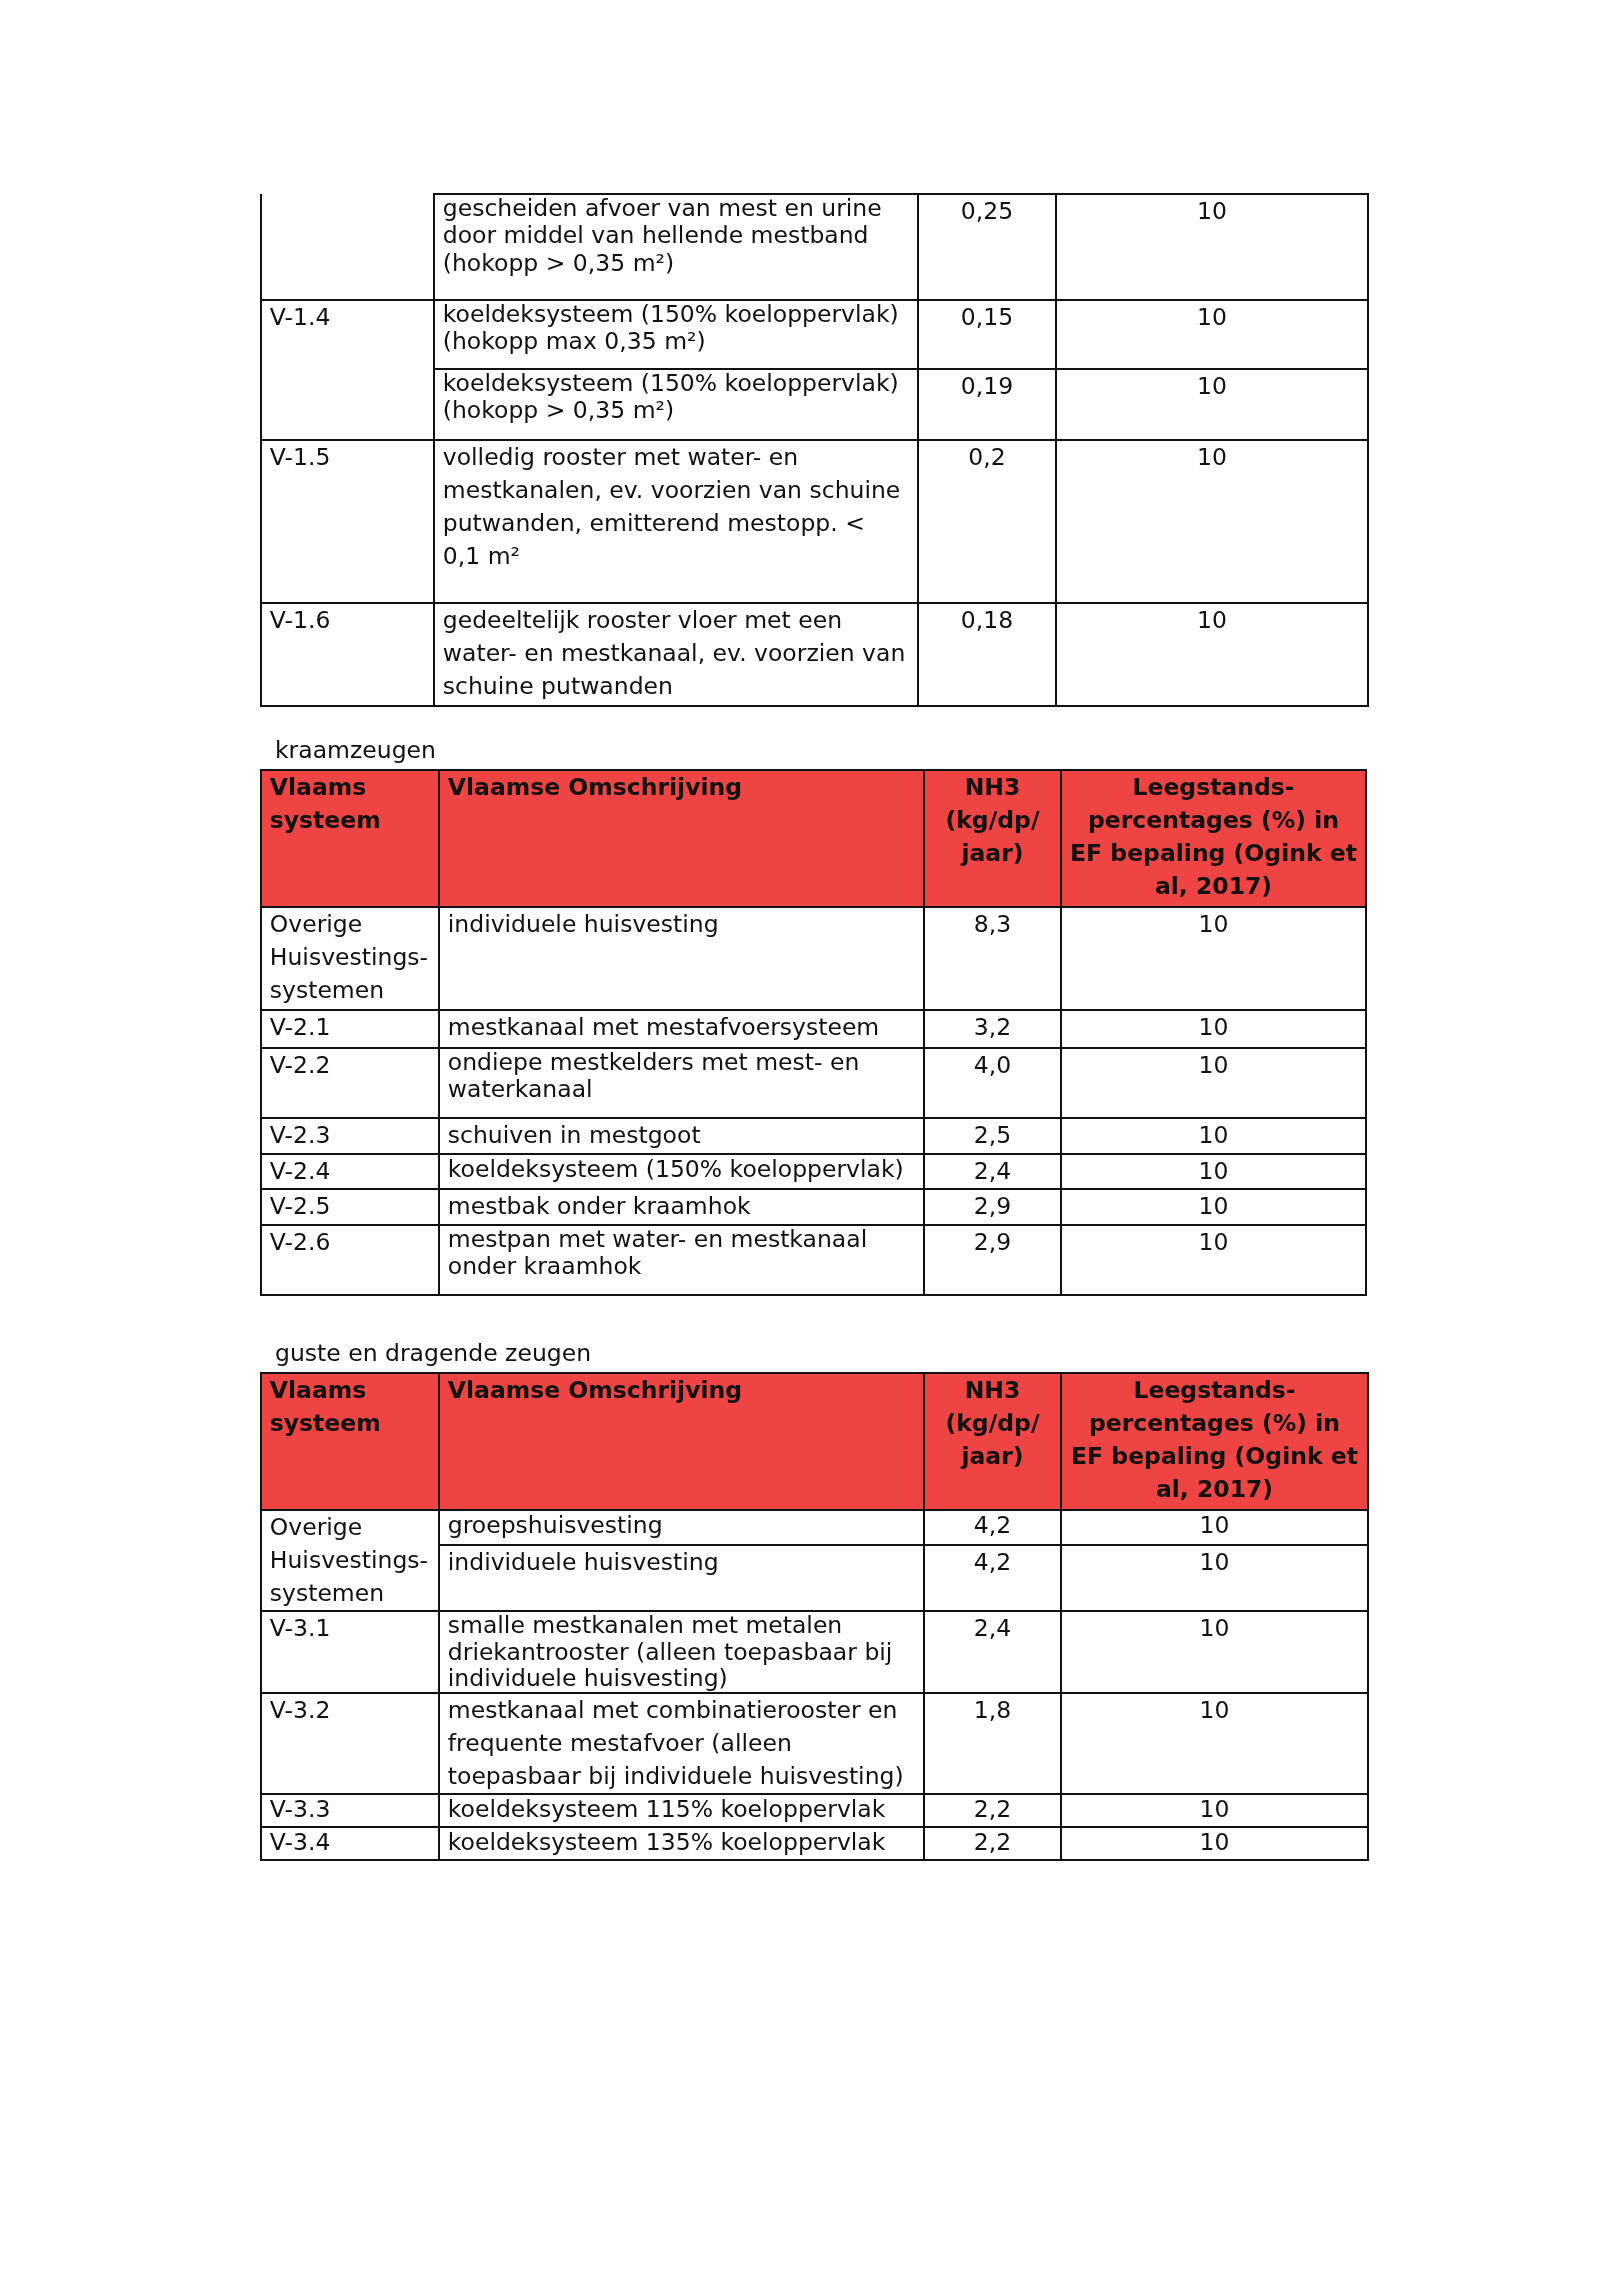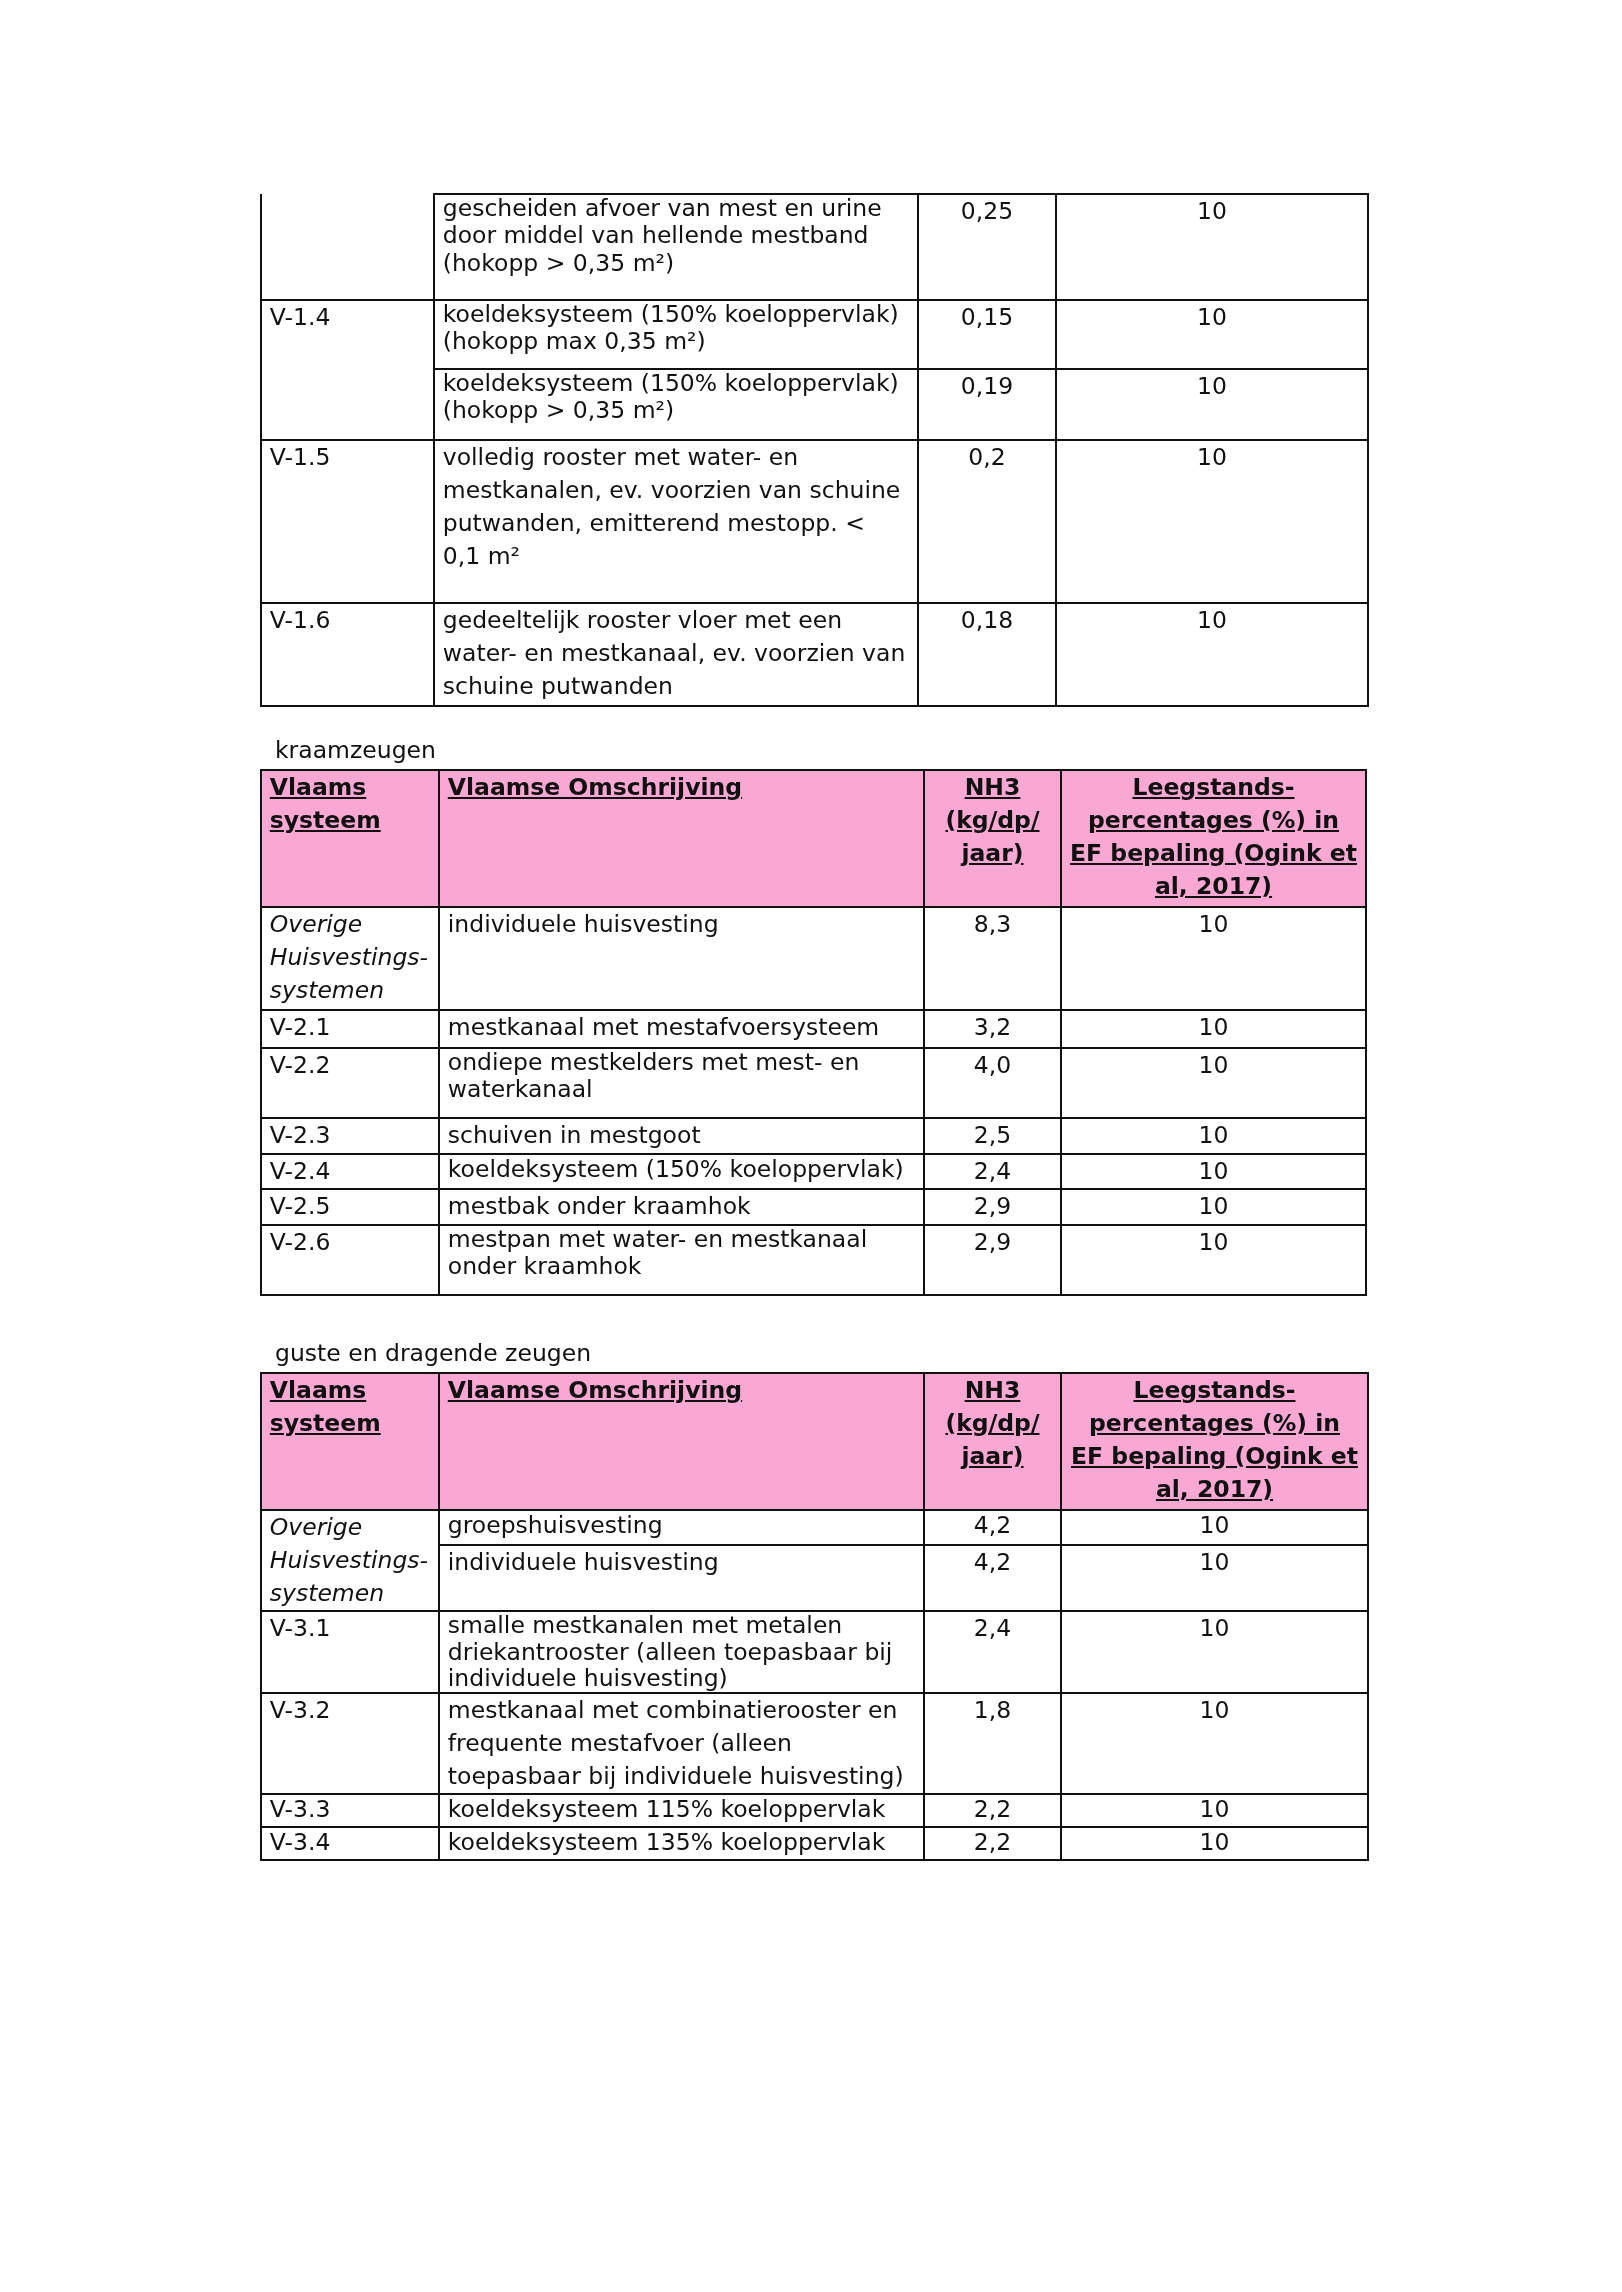--- a/index.html
+++ b/index.html
@@ -13,25 +13,25 @@
     }
     table.t {
       position: absolute; left: 260px; border-collapse: collapse;
       table-layout: fixed; font-size: 23.5px; line-height: 33px;
     }
     table.t td, table.t th {
       border: 2.9px solid #111111; vertical-align: top;
       padding: 0 7.8px; overflow: hidden;
     }
     table.t th {
-      background: #f9a8d4; font-weight: bold; text-align: left; text-decoration: underline;
+      background: #ef4444; font-weight: bold; text-align: left;
     }
     table.t th.c, table.t td.c { text-align: center; }
     .tight { line-height: 27.4px; }
-    .it { font-style: italic; }
+    .it { }
     .nt { border-top: none !important; }
     .nb { border-bottom: none !important; }
   </style>
 </head>
 <body>
 
 <table class="t" style="top:193px; width:1108px;">
   <colgroup>
     <col style="width:173px">
       <col style="width:484px">

